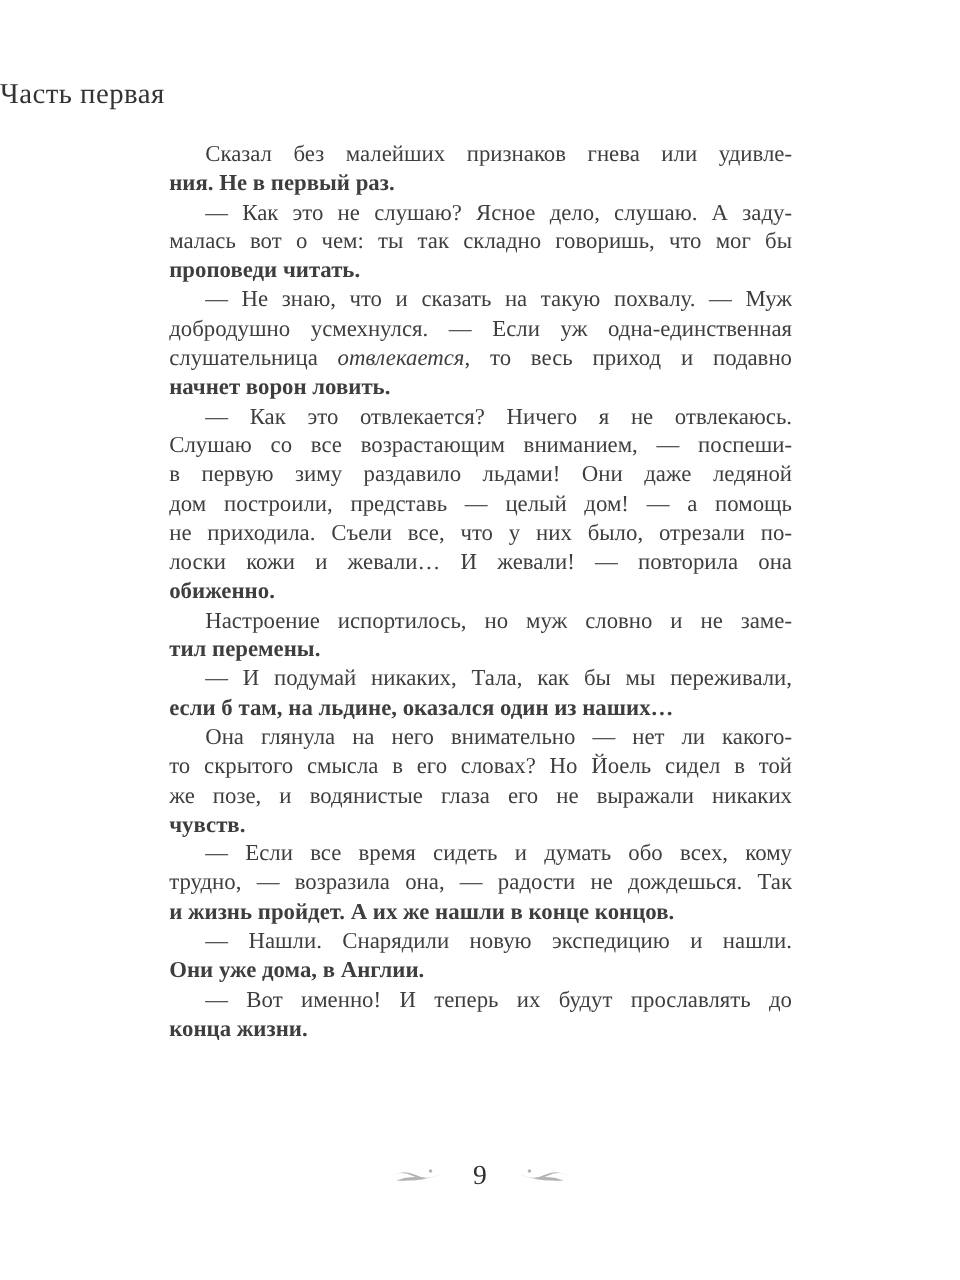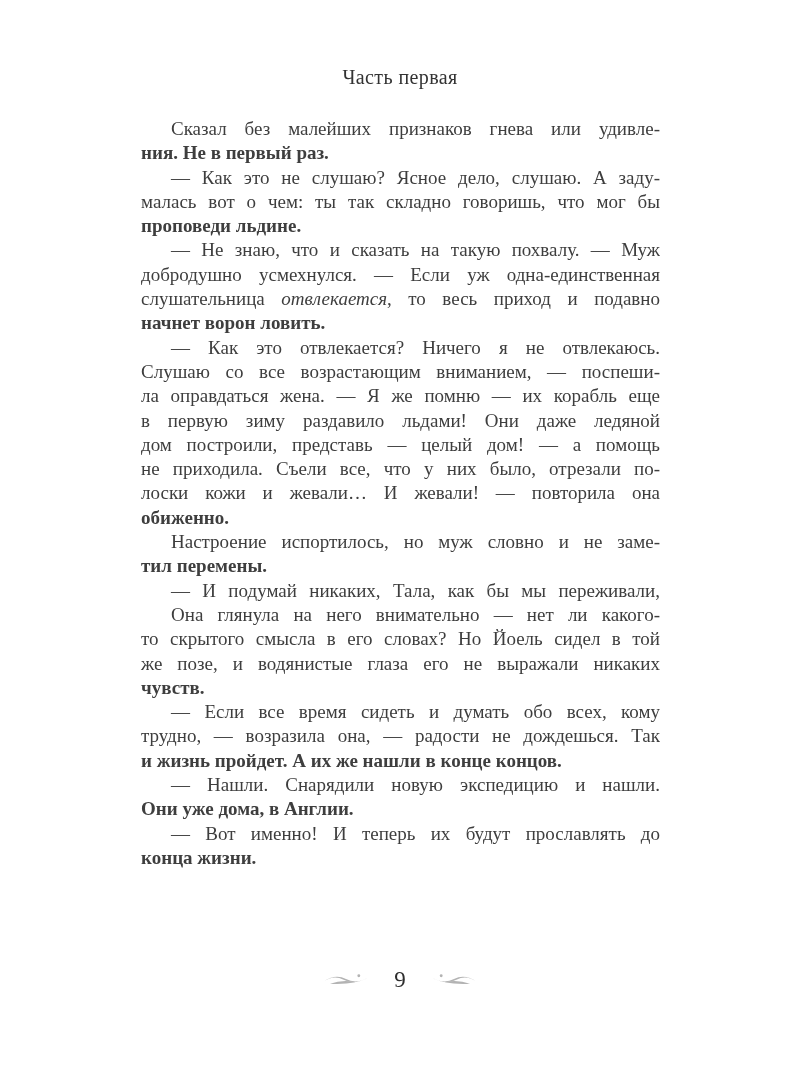--- a/index.html
+++ b/index.html
@@ -13,22 +13,22 @@
     height: 1067px;
     background: #ffffff;
     font-family: "Liberation Serif", serif;
     overflow: hidden;
   }
   .chapter-header {
     position: absolute;
     top: 66px;
     left: 0;
     width: 100%;
-    text-align: center;
-    font-size: 20px;
+    text-align: left;
+    font-size: 24px;
     color: #333333;
     letter-spacing: 0.4px;
   }
   .body-text {
     position: absolute;
     top: 117px;
     left: 141px;
     width: 519px;
     font-size: 19px;
     line-height: 24.3px;
@@ -74,44 +74,44 @@
   <div class="chapter-header">Часть первая</div>
 
   <div class="body-text">
       <div class="para">
         <div class="line first"><span>Сказал без малейших признаков гнева или удивле-</span></div>
         <div class="line last"><span>ния. Не в первый раз.</span></div>
       </div>
       <div class="para">
         <div class="line first"><span>— Как это не слушаю? Ясное дело, слушаю. А заду-</span></div>
         <div class="line"><span>малась вот о чем: ты так складно говоришь, что мог бы</span></div>
-        <div class="line last"><span>проповеди льдине.</span></div>
+        <div class="line last"><span>проповеди читать.</span></div>
       </div>
       <div class="para">
         <div class="line first"><span>— Не знаю, что и сказать на такую похвалу. — Муж</span></div>
         <div class="line"><span>добродушно усмехнулся. — Если уж одна-единственная</span></div>
         <div class="line"><span>слушательница </span><i>отвлекается</i><span>, то весь приход и подавно</span></div>
         <div class="line last"><span>начнет ворон ловить.</span></div>
       </div>
       <div class="para">
         <div class="line first"><span>— Как это отвлекается? Ничего я не отвлекаюсь.</span></div>
         <div class="line"><span>Слушаю со все возрастающим вниманием, — поспеши-</span></div>
-        <div class="line"><span>ла оправдаться жена. — Я же помню — их корабль еще</span></div>
         <div class="line"><span>в первую зиму раздавило льдами! Они даже ледяной</span></div>
         <div class="line"><span>дом построили, представь — целый дом! — а помощь</span></div>
         <div class="line"><span>не приходила. Съели все, что у них было, отрезали по-</span></div>
         <div class="line"><span>лоски кожи и жевали… И жевали! — повторила она</span></div>
         <div class="line last"><span>обиженно.</span></div>
       </div>
       <div class="para">
         <div class="line first"><span>Настроение испортилось, но муж словно и не заме-</span></div>
         <div class="line last"><span>тил перемены.</span></div>
       </div>
       <div class="para">
         <div class="line first"><span>— И подумай никаких, Тала, как бы мы переживали,</span></div>
+        <div class="line last"><span>если б там, на льдине, оказался один из наших…</span></div>
       </div>
       <div class="para">
         <div class="line first"><span>Она глянула на него внимательно — нет ли какого-</span></div>
         <div class="line"><span>то скрытого смысла в его словах? Но Йоель сидел в той</span></div>
         <div class="line"><span>же позе, и водянистые глаза его не выражали никаких</span></div>
         <div class="line last"><span>чувств.</span></div>
       </div>
       <div class="para">
         <div class="line first"><span>— Если все время сидеть и думать обо всех, кому</span></div>
         <div class="line"><span>трудно, — возразила она, — радости не дождешься. Так</span></div>

